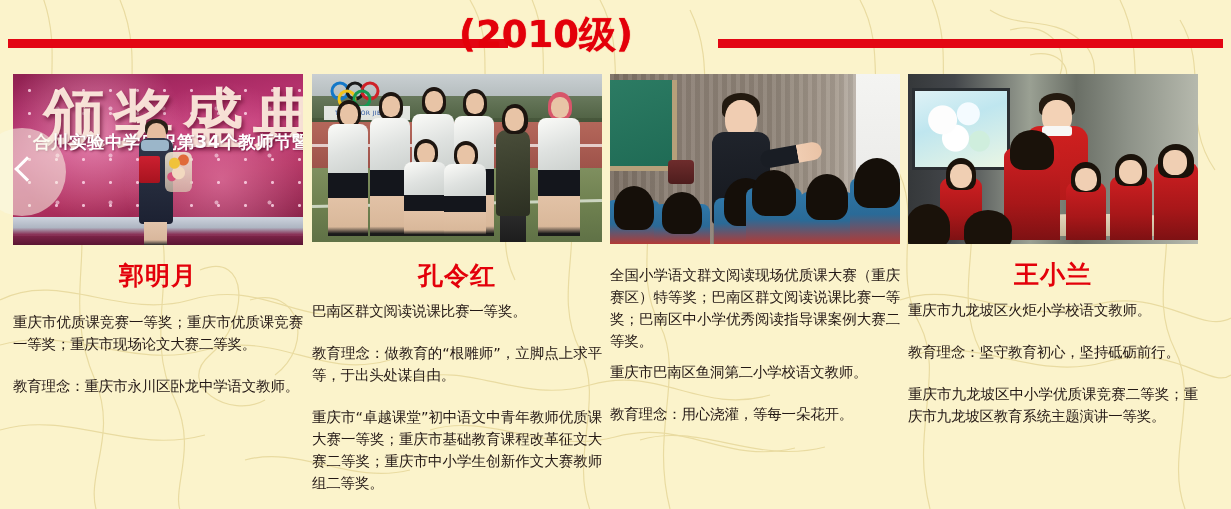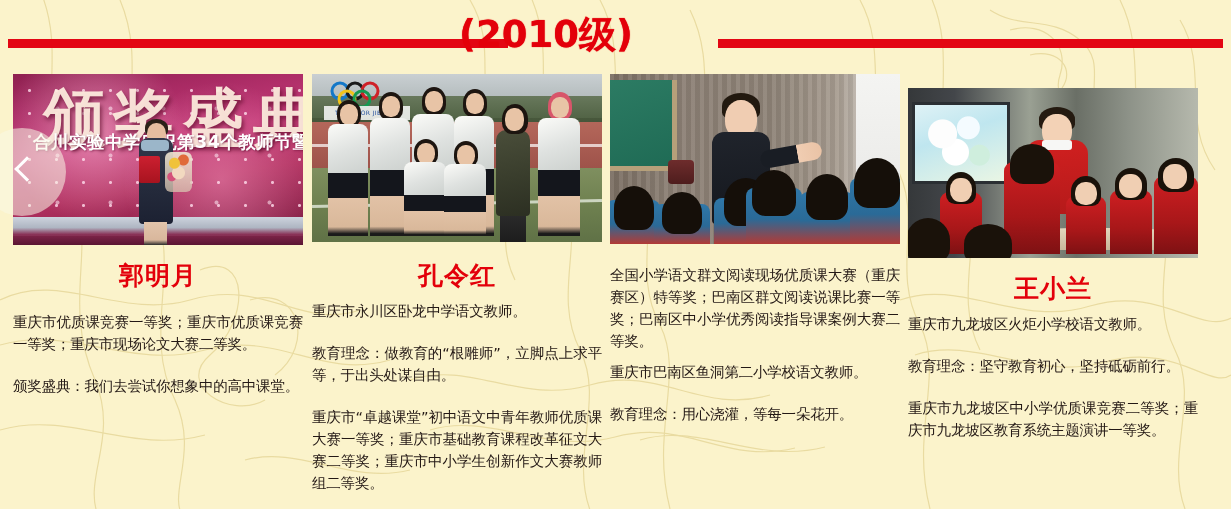--- a/index.html
+++ b/index.html
@@ -56,21 +56,21 @@
 
   
   .col {
     position: absolute;
     top: 74px;
     z-index: 2;
   }
   #col-0 { left: 13px;  width: 290px; }
   #col-1 { left: 312px; width: 290px; }
   #col-2 { left: 610px; width: 290px; }
-  #col-3 { left: 908px; width: 290px; margin-top: 14px; }
+  #col-3 { left: 908px; width: 290px; }
 
   .photo {
     position: relative;
     width: 290px;
     height: 171px;
     overflow: hidden;
     background: #2a2a2a;
   }
   #col-1 .photo { height: 168px; }
   #col-2 .photo { height: 170px; }
@@ -363,21 +363,21 @@
       <div class="p1-person-head"></div>
       <div class="p1-person-body"></div>
       <div class="p1-scarf"></div>
       <div class="p1-cert"></div>
       <div class="p1-flowers"></div>
       <div class="p1-legs"></div>
     </div>
   </div>
   <div class="name">郭明月</div>
   <div class="para gap">重庆市优质课竞赛一等奖；重庆市优质课竞赛一等奖；重庆市现场论文大赛二等奖。</div>
-  <div class="para gap">颁奖盛典：我们去尝试你想象中的高中课堂。</div>
+  <div class="para gap">教育理念：重庆市永川区卧龙中学语文教师。</div>
 </div>
 
 <div class="col" id="col-1">
   <div class="photo">
     <div class="photo-inner">
       <div class="p2-sky"></div>
       <div class="p2-trees"></div>
       <div class="p2-track"></div>
       <div class="p2-trackline"></div>
       <div class="p2-grass"></div>
@@ -442,21 +442,21 @@
       <div class="p2-person" style="left:132px; width:42px; height:72px; z-index:3;">
         <div class="p2-hair" style="left:10px; top:-23px; width:24px; height:26px;"></div>
         <div class="p2-head" style="left:13px; top:-19px; width:18px; height:21px;"></div>
         <div class="p2-top"></div>
           <div class="p2-bottom"></div>
           <div class="p2-legs"></div>
       </div>
     </div>
   </div>
   <div class="name">孔令红</div>
-  <div class="para first">重庆市永川区卧龙中学语文教师。</div>
+  <div class="para first">巴南区群文阅读说课比赛一等奖。</div>
   <div class="para gap">教育理念：做教育的“根雕师”，立脚点上求平等，于出头处谋自由。</div>
   <div class="para gap">重庆市“卓越课堂”初中语文中青年教师优质课大赛一等奖；重庆市基础教育课程改革征文大赛二等奖；重庆市中小学生创新作文大赛教师组二等奖。</div>
 </div>
 
 <div class="col" id="col-2">
   <div class="photo">
     <div class="photo-inner">
       <div class="p3-wall"></div>
       <div class="p3-wallstripes"></div>
       <div class="p3-board"></div>

